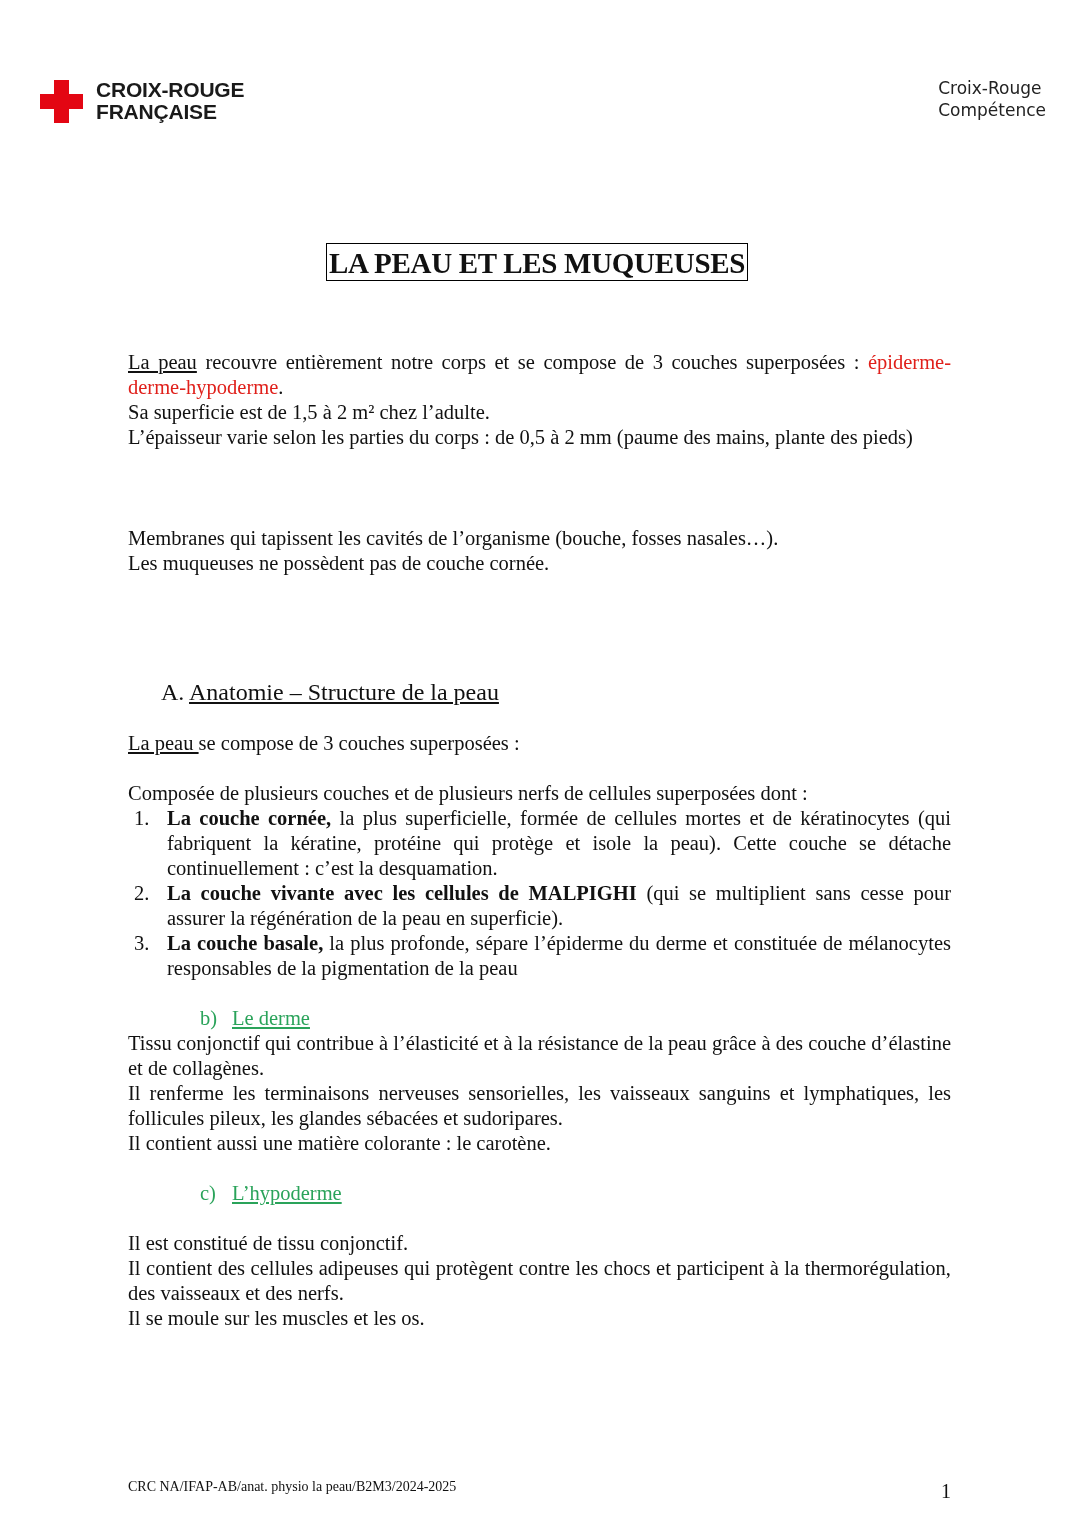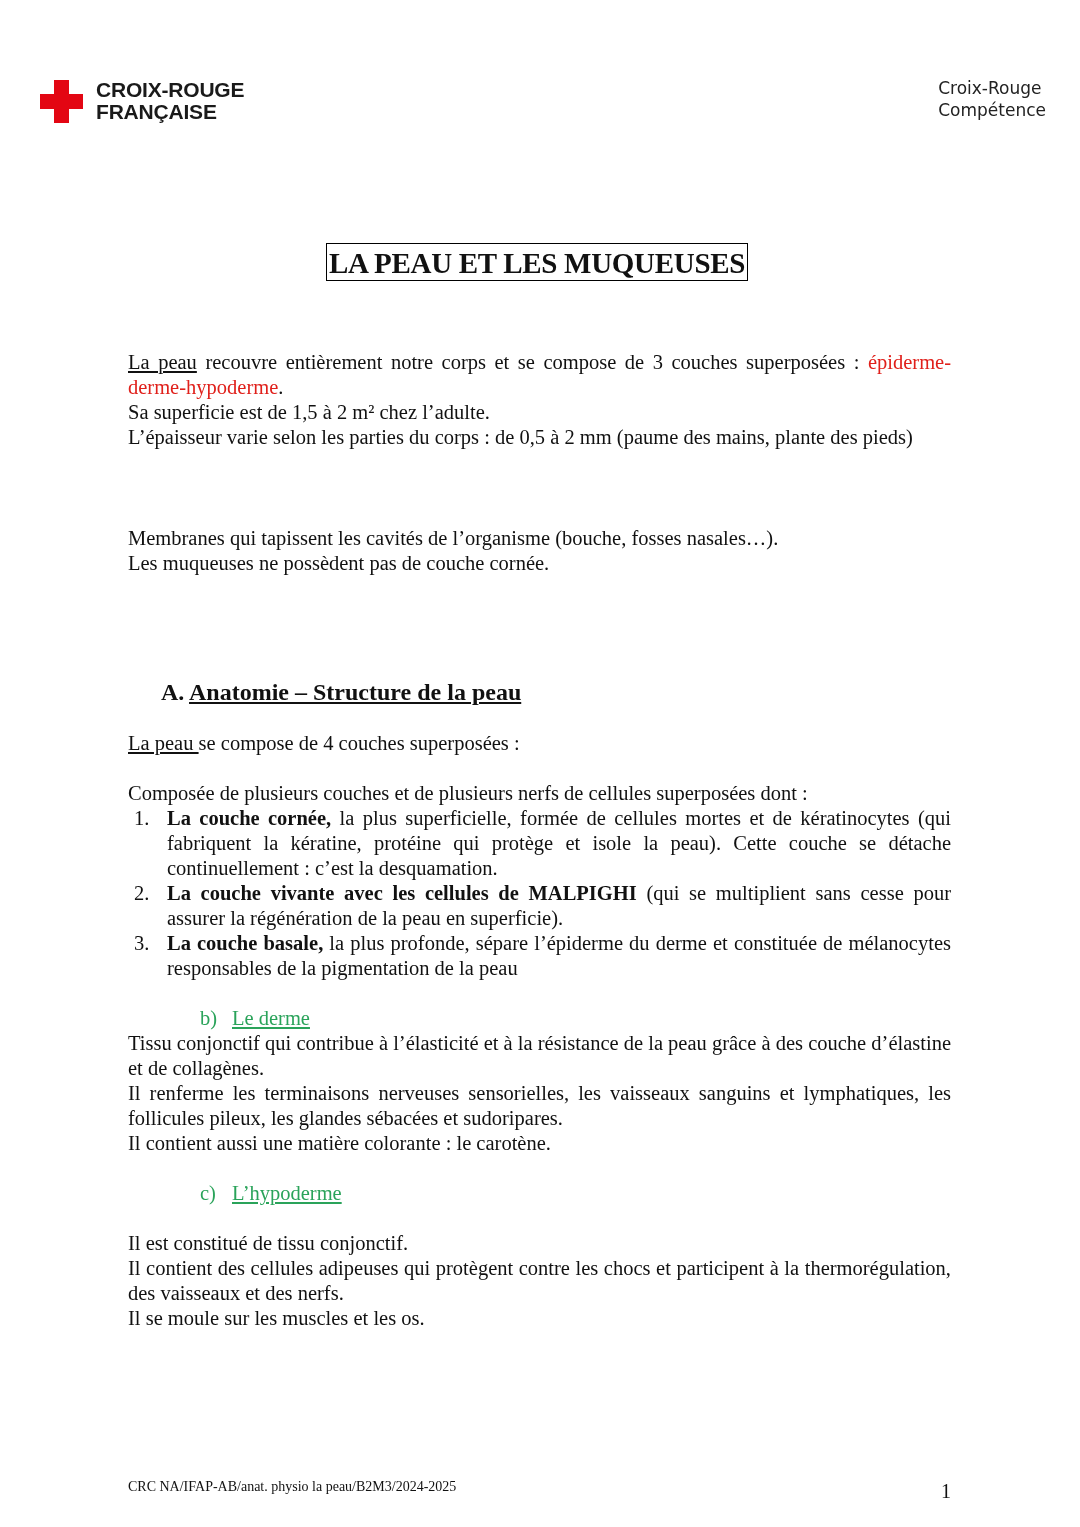--- a/index.html
+++ b/index.html
@@ -14,21 +14,21 @@
   .cross .h { position: absolute; left: 0; top: 14px; width: 43px; height: 15px; background: #e30613; }
   .logo-text { font-family: "Liberation Sans", "DejaVu Sans", sans-serif; font-weight: bold; font-size: 21px; line-height: 22px; color: #1a1a1a; letter-spacing: -0.2px; }
   .brand-right { position: absolute; right: 34px; top: 77px; font-family: "DejaVu Sans", sans-serif; font-size: 17px; line-height: 22px; color: #222; }
   .title-box { position: absolute; left: 326px; top: 211px; border: 1.5px solid #000; padding: 2px 2px 0 2px; font-weight: bold; font-size: 29px; line-height: 34px; letter-spacing: -0.3px; margin-top: 32px; }
   .content { position: absolute; left: 128px; width: 823px; font-size: 20.5px; line-height: 25px; }
   .just { text-align: justify; text-align-last: left; }
   .u { text-decoration: underline; }
   .red { color: #e0201b; }
   .green { color: #2aa35a; }
   p { margin: 0; }
-  .section-h { position: absolute; left: 161px; top: 677px; font-weight: bold; font-size: 24px; line-height: 30px; }
+  .section-h { position: absolute; left: 161px; top: 677px; font-weight: normal; font-size: 24px; line-height: 30px; }
   .sub-h { padding-left: 72px; }
   .sub-h .marker { display: inline-block; width: 32px; }
   ol.list { margin: 0; padding: 0; list-style: none; }
   ol.list li { position: relative; padding-left: 39px; }
   ol.list li .num { position: absolute; left: 6px; top: 0; }
   .footer { position: absolute; left: 128px; top: 1479px; font-size: 14px; }
   .pagenum { position: absolute; left: 941px; top: 1480px; font-size: 20px; }
 </style>
 </head>
 <body>
@@ -61,21 +61,21 @@
   <p>Membranes qui tapissent les cavités de l’organisme (bouche, fosses nasales…).</p>
   <p>Les muqueuses ne possèdent pas de couche cornée.</p>
 </div>
 
 <div class="section-h">
   <span>A.</span>
   <span class="u">Anatomie – Structure de la peau</span>
 </div>
 
 <div class="content" style="top:731px;">
-  <p><span class="u">La peau </span><span>se compose de 4 couches superposées :</span></p>
+  <p><span class="u">La peau </span><span>se compose de 3 couches superposées :</span></p>
   <p style="height:25px;"></p>
   <p>Composée de plusieurs couches et de plusieurs nerfs de cellules superposées dont :</p>
   <ol class="list just">
     <li><span class="num">1.</span><b>La couche cornée,</b><span> la plus superficielle, formée de cellules mortes et de kératinocytes (qui fabriquent la kératine, protéine qui protège et isole la peau). Cette couche se détache continuellement : c’est la desquamation.</span></li>
     <li><span class="num">2.</span><b>La couche vivante avec les cellules de MALPIGHI</b><span> (qui se multiplient sans cesse pour assurer la régénération de la peau en superficie).</span></li>
     <li><span class="num">3.</span><b>La couche basale,</b><span> la plus profonde, sépare l’épiderme du derme et constituée de mélanocytes responsables de la pigmentation de la peau</span></li>
   </ol>
   <p style="height:25px;"></p>
   <p class="sub-h"><span class="marker green">b)</span><span class="u green">Le derme</span></p>
   <div class="just">

